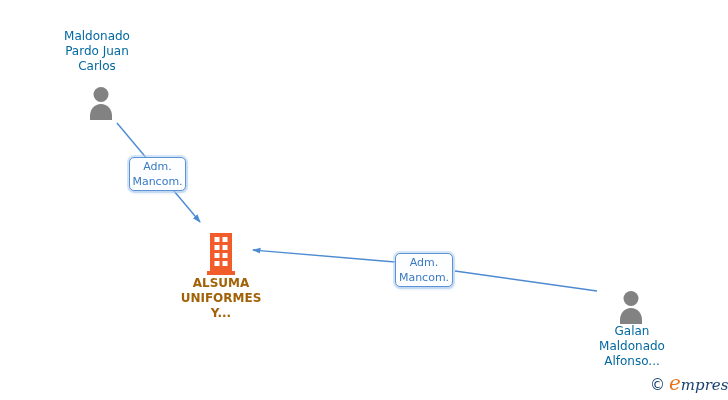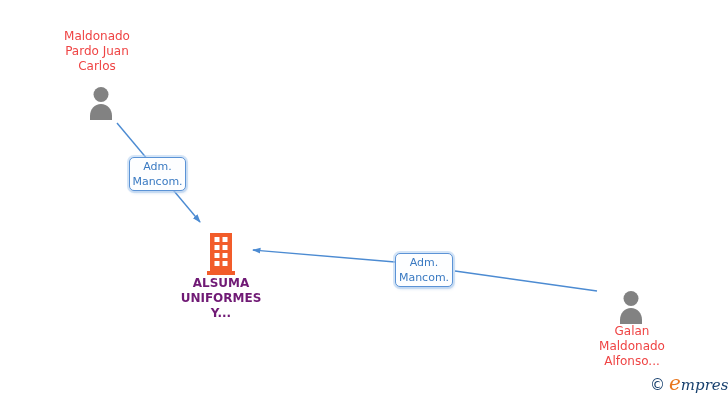--- a/index.html
+++ b/index.html
@@ -24,26 +24,26 @@
   .node {
     position: absolute;
     z-index: 2;
   }
   .node-label {
     position: absolute;
     z-index: 2;
     text-align: center;
     font-size: 12px;
     line-height: 15px;
-    color: #ef4444;
+    color: #0369a1;
     white-space: pre-line;
   }
   .company-label {
     font-weight: bold;
-    color: #701a75;
+    color: #a16207;
   }
   .edge-label-box {
     position: absolute;
     z-index: 3;
     display: flex;
     align-items: center;
     justify-content: center;
     text-align: center;
     background: #fdfeff;
     border: 1px solid #5b93d6;

